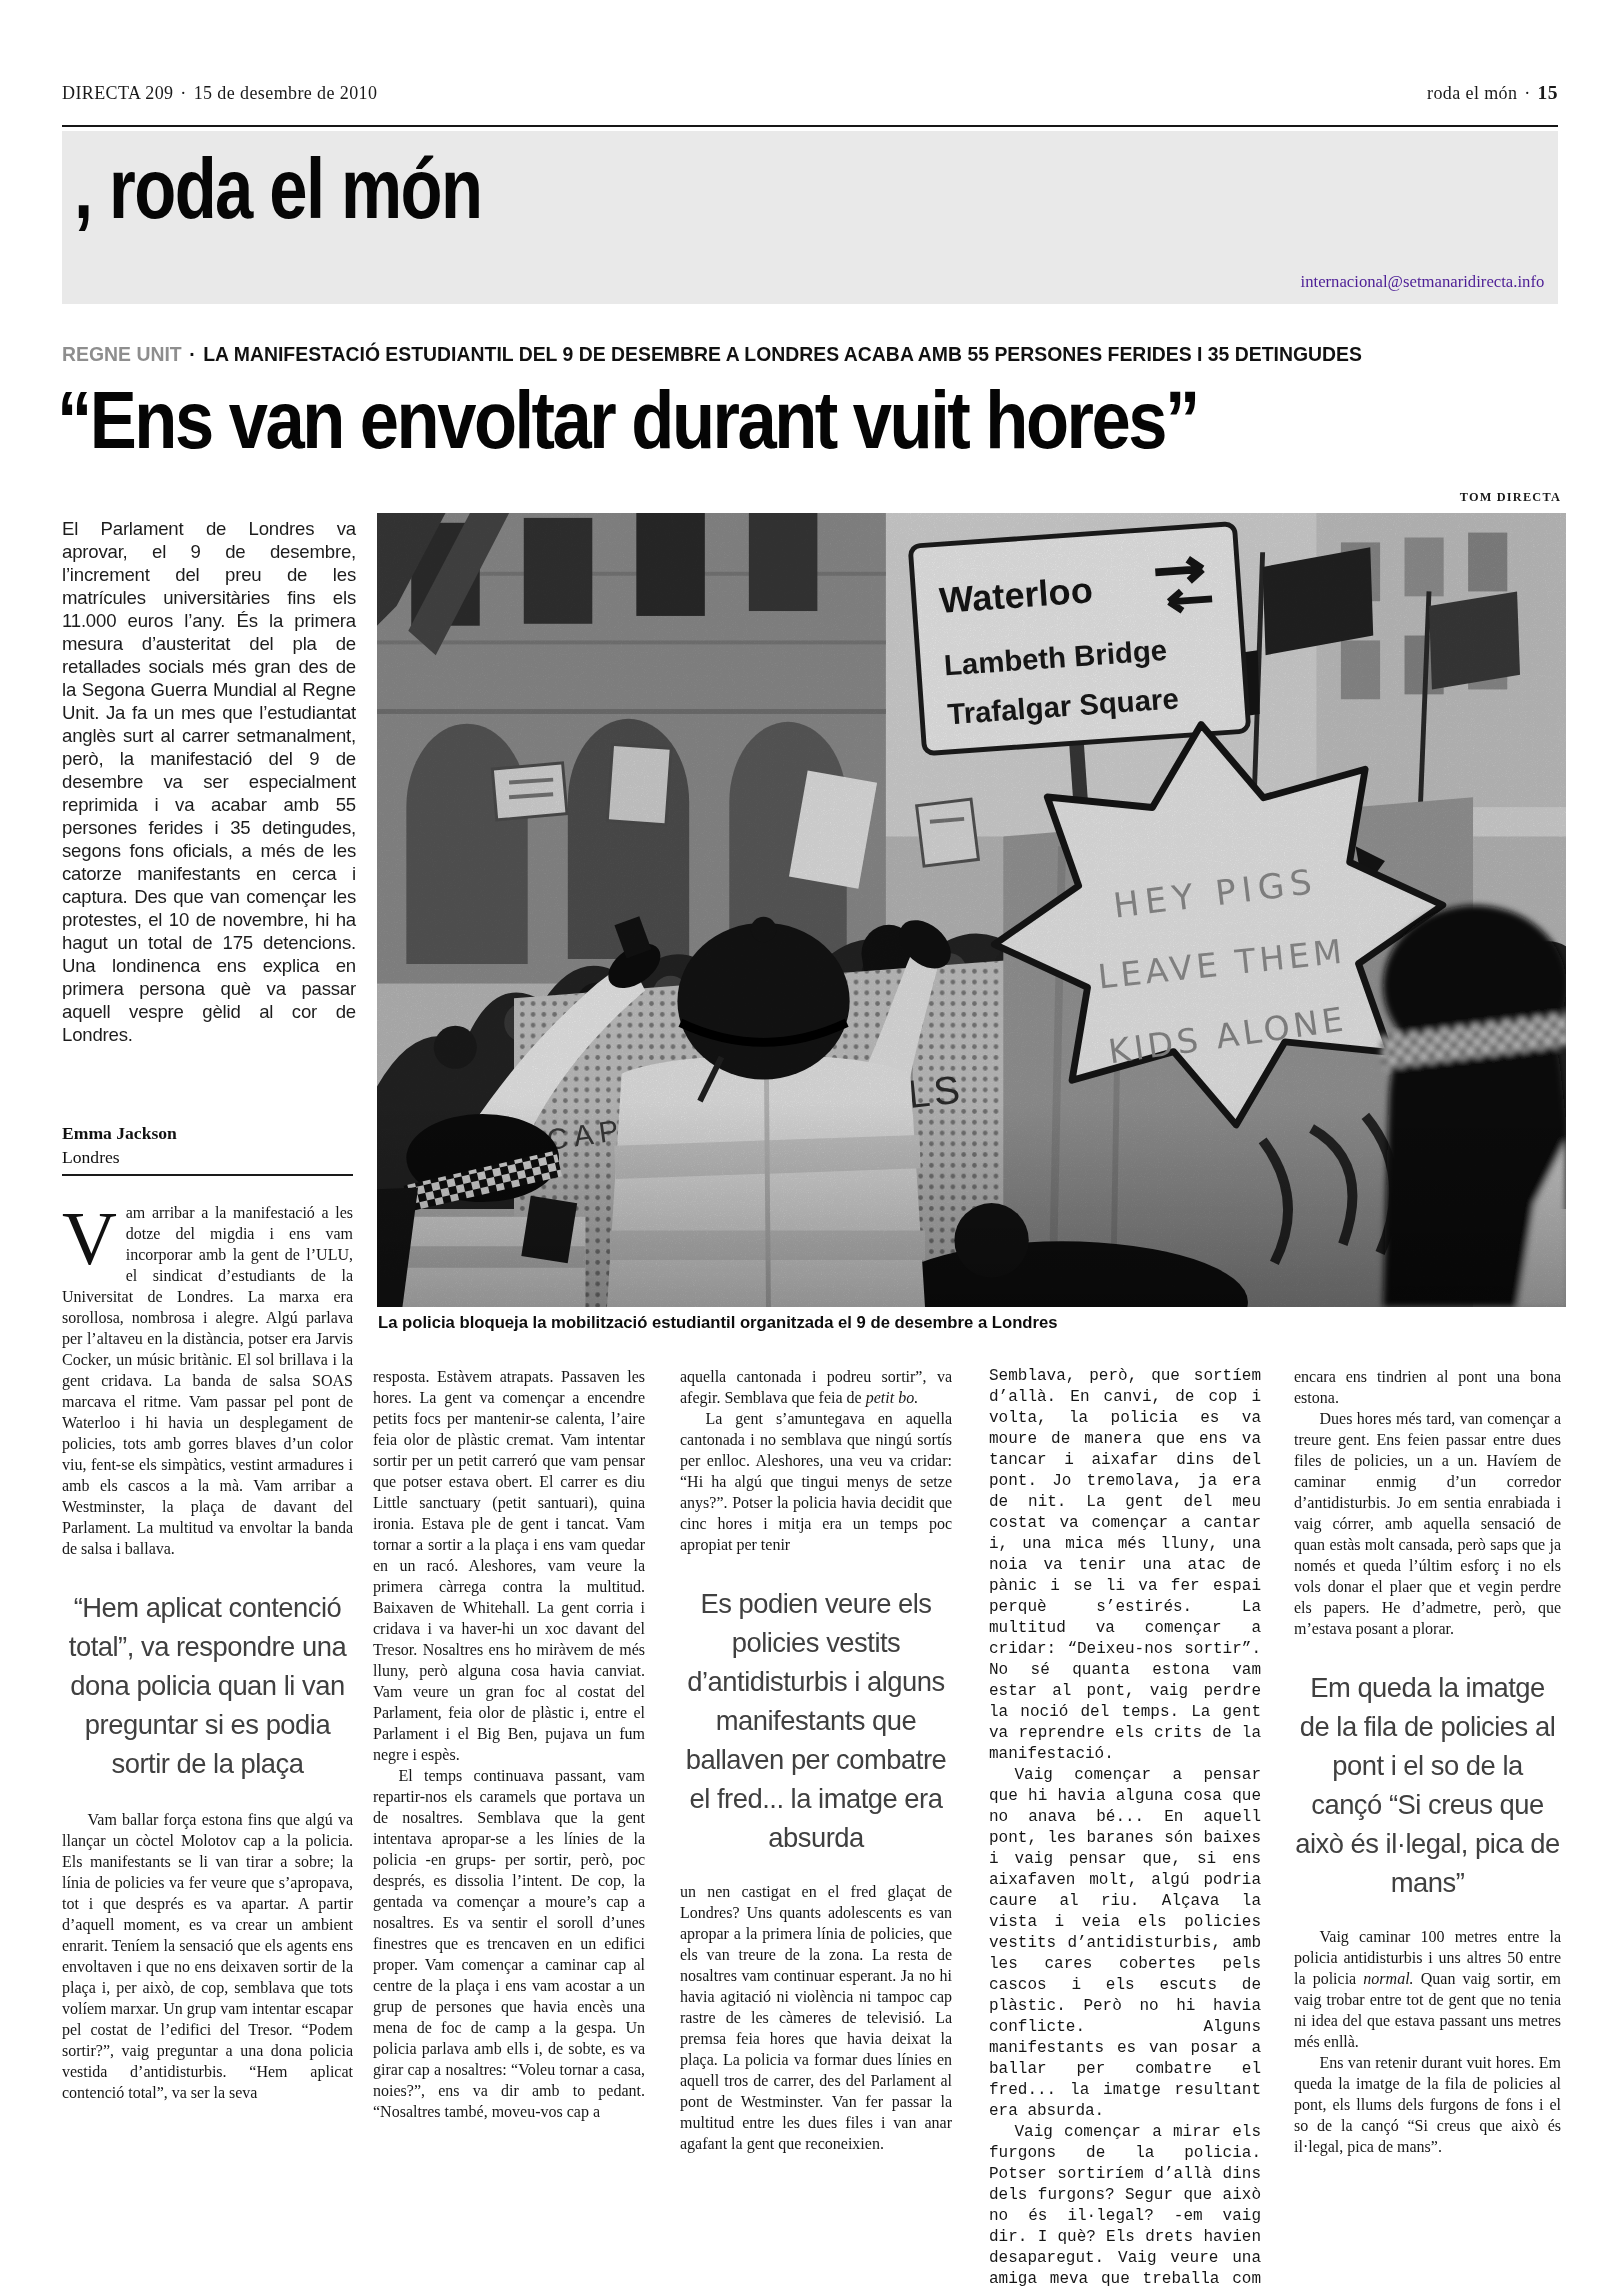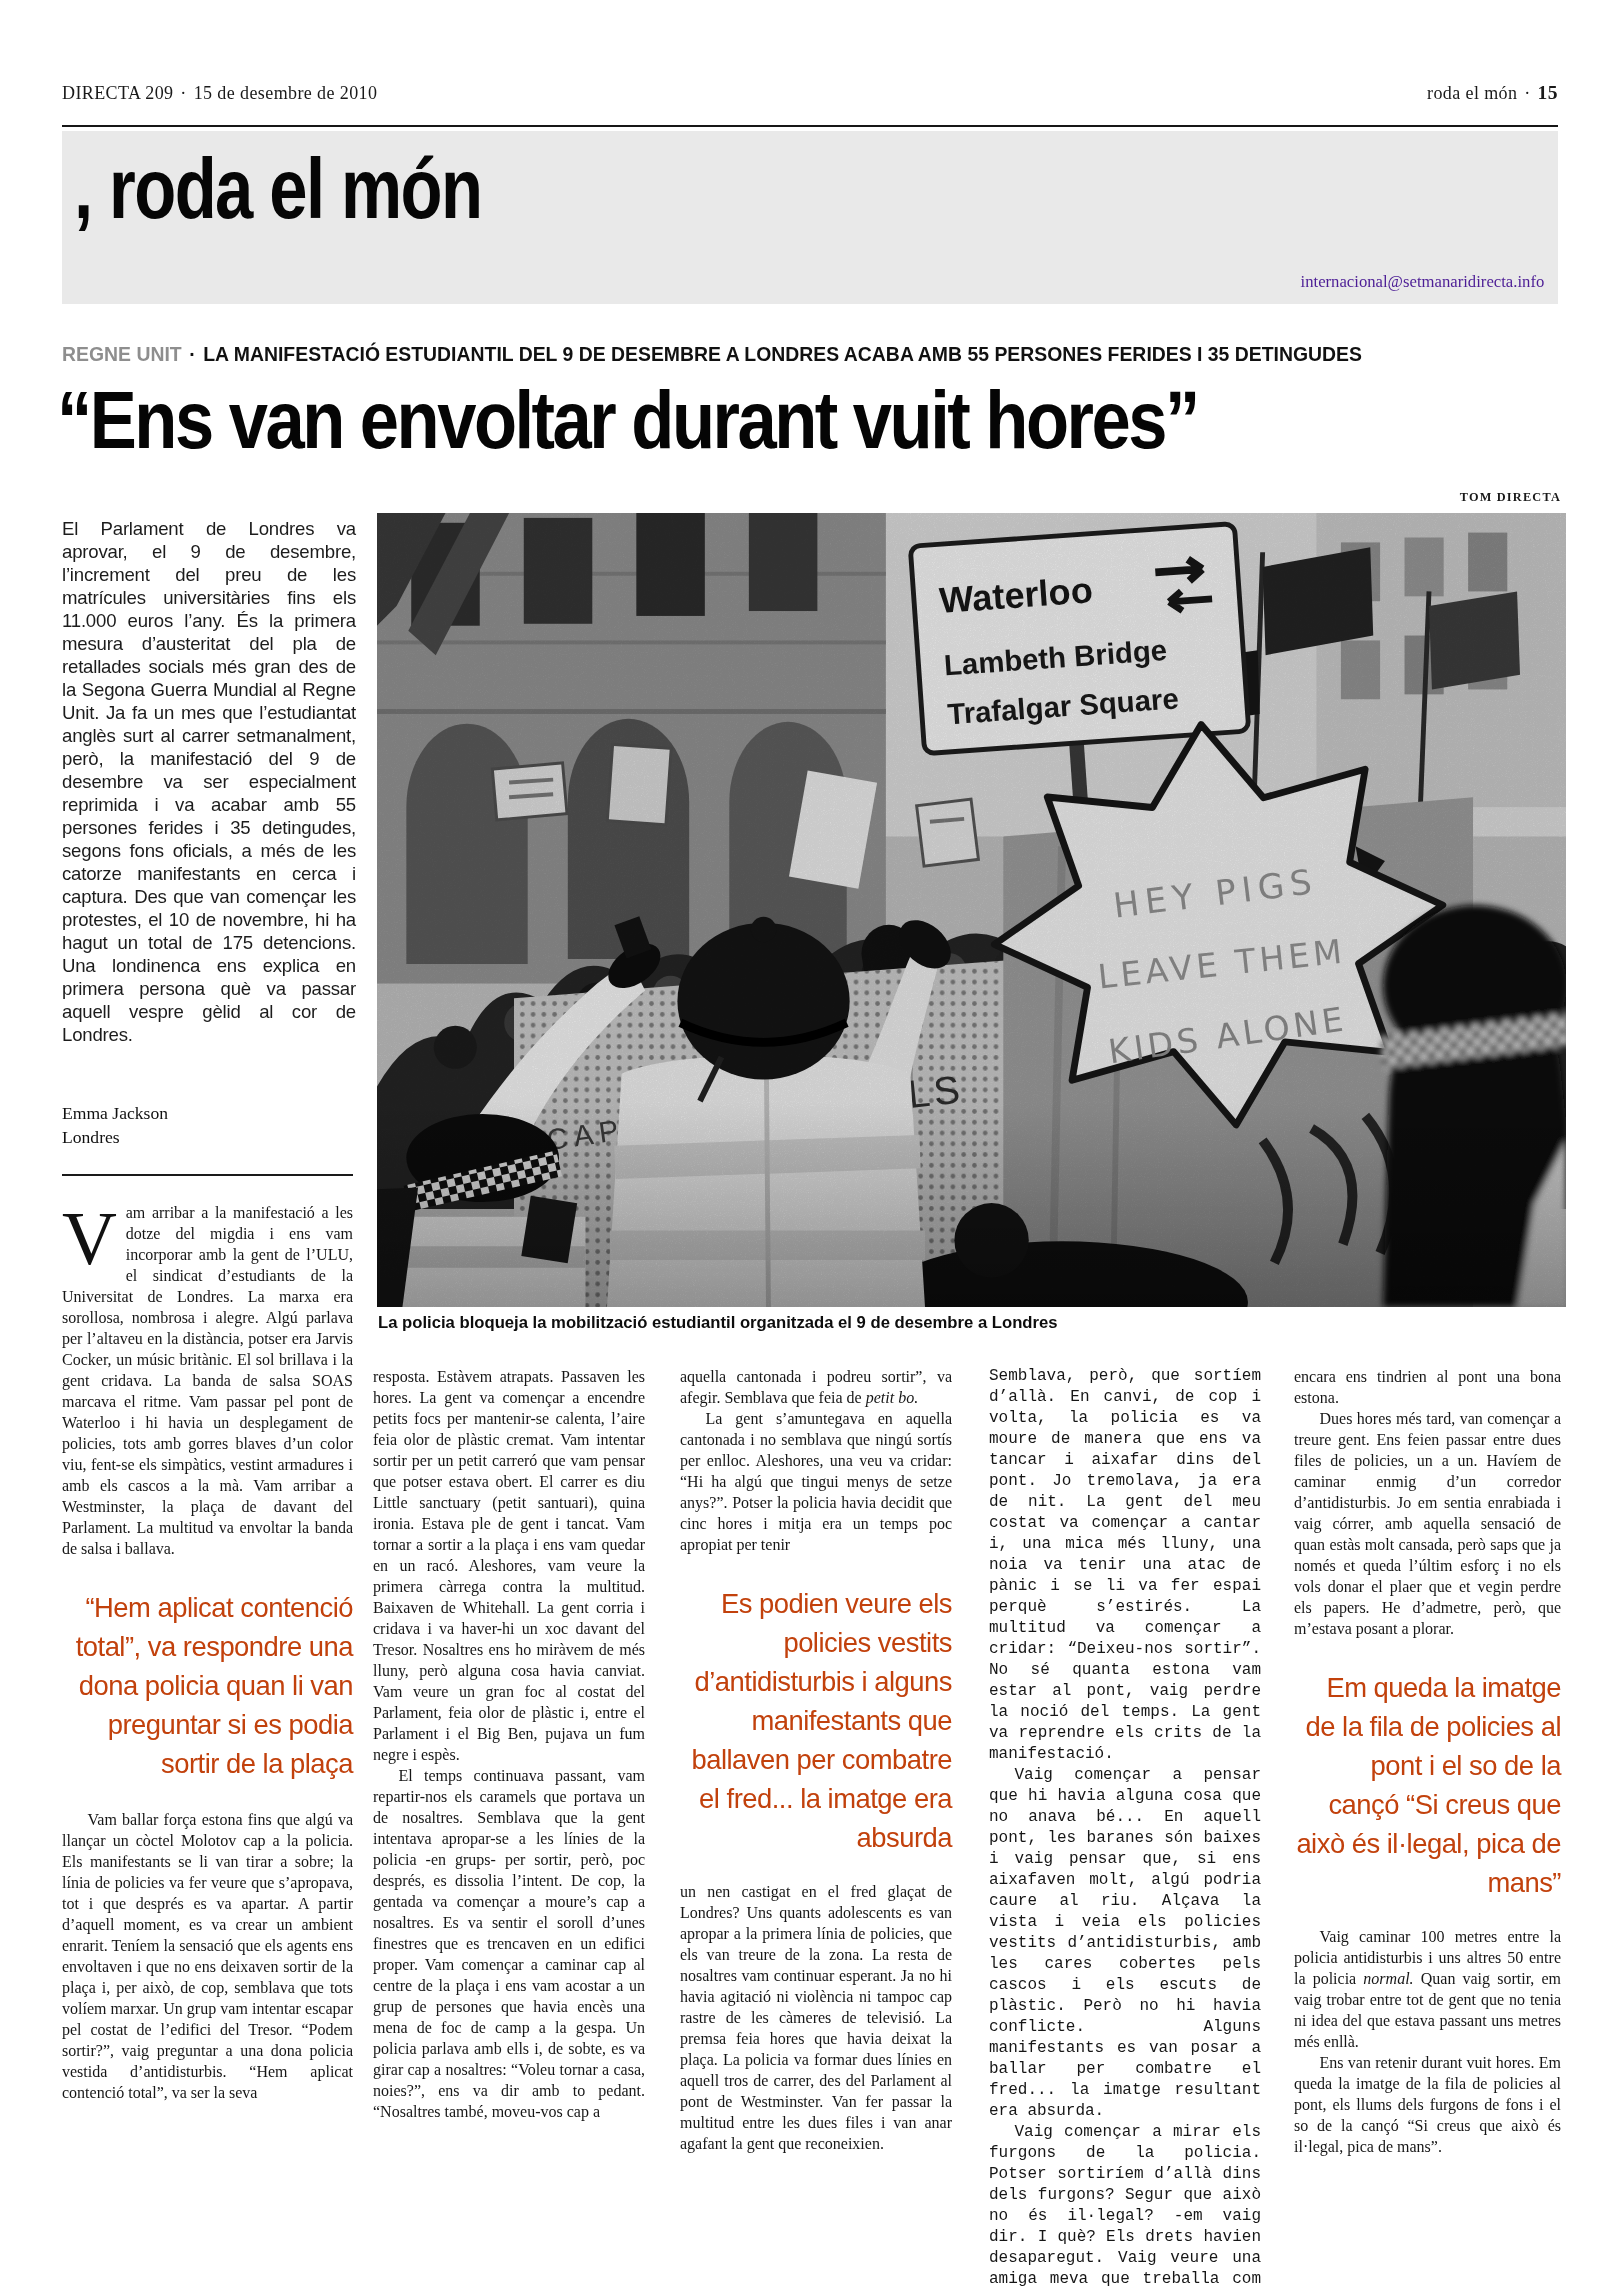--- a/index.html
+++ b/index.html
@@ -30,34 +30,34 @@
           letter-spacing:1.2px;color:#1a1a1a;}
   
   .photo{position:absolute;left:377px;top:513px;width:1189px;height:794px;margin:0;background:#c4c4c4;}
   .photo svg{display:block;width:100%;height:100%;}
   .caption{position:absolute;left:378px;top:1313px;width:1188px;
            font:700 17px/1.2 "Liberation Sans",sans-serif;transform:scaleX(.98);transform-origin:0 0;color:#0d0d0d;}
   
   .intro{position:absolute;left:62px;top:517px;width:294px;font:400 18.6px/23px "Liberation Sans",sans-serif;
          text-align:justify;letter-spacing:-0.2px;color:#1c1c1c;}
   .byline{position:absolute;left:62px;top:1102px;font:400 17.6px/23.5px "Liberation Serif",serif;}
-  .byline-name{font-weight:400;}
+  .byline-name{font-weight:700;margin-top:20px;}
   .byline-rule{position:absolute;left:62px;top:1174px;width:291px;border-top:2px solid #1a1a1a;}
   .col{position:absolute;top:1366px;width:272px;font:400 16px/21px "Liberation Serif",serif;
        text-align:justify;color:#161616;}
   .col p{margin:0;}
   .col p.ind{text-indent:25.5px;}
   .col-1{left:62px;top:1202px;width:291px;}
   .col-2{left:373px;}
   .col-3{left:680px;}
   .col-4{left:989px;font-family:Liberation Mono, monospace;}
   .col-5{left:1294px;width:267px;}
   .dropcap{float:left;font:400 76px/59px "Liberation Serif",serif;padding:6.9px 8.8px 0 0;color:#111;}
-  .pullquote{font:400 27.4px/39px "Liberation Sans",sans-serif;letter-spacing:-0.5px;color:#c2410c;
-             text-align:right;margin:29px 0 25.5px 0;}
+  .pullquote{font:400 27.4px/39px "Liberation Sans",sans-serif;letter-spacing:-0.5px;color:#404040;
+             text-align:center;margin:29px 0 25.5px 0;}
   .col-3 .pullquote{margin:29px 0 23.5px 0;}
   .col-5 .pullquote{margin:29px 0 23.5px 0;}
 </style>
 </head>
 <body>
 
 <div class="page">
 
   <header class="masthead">
     <div>

